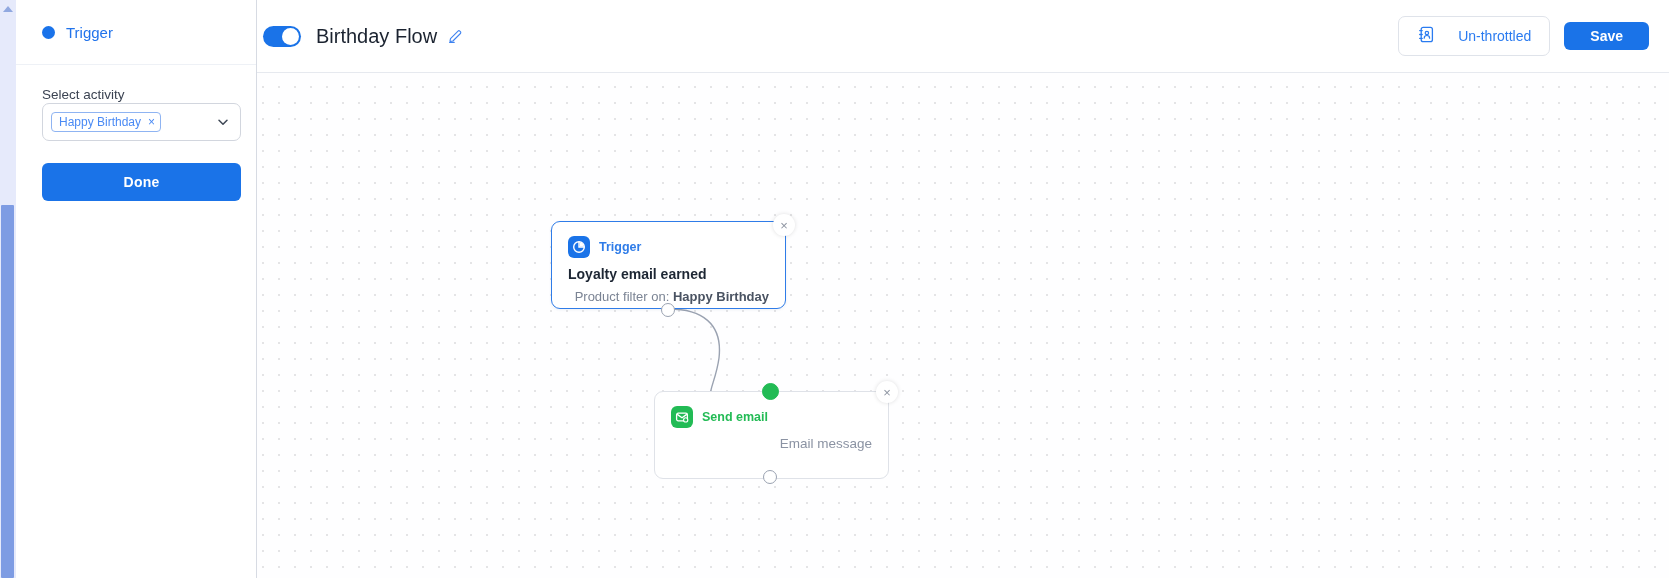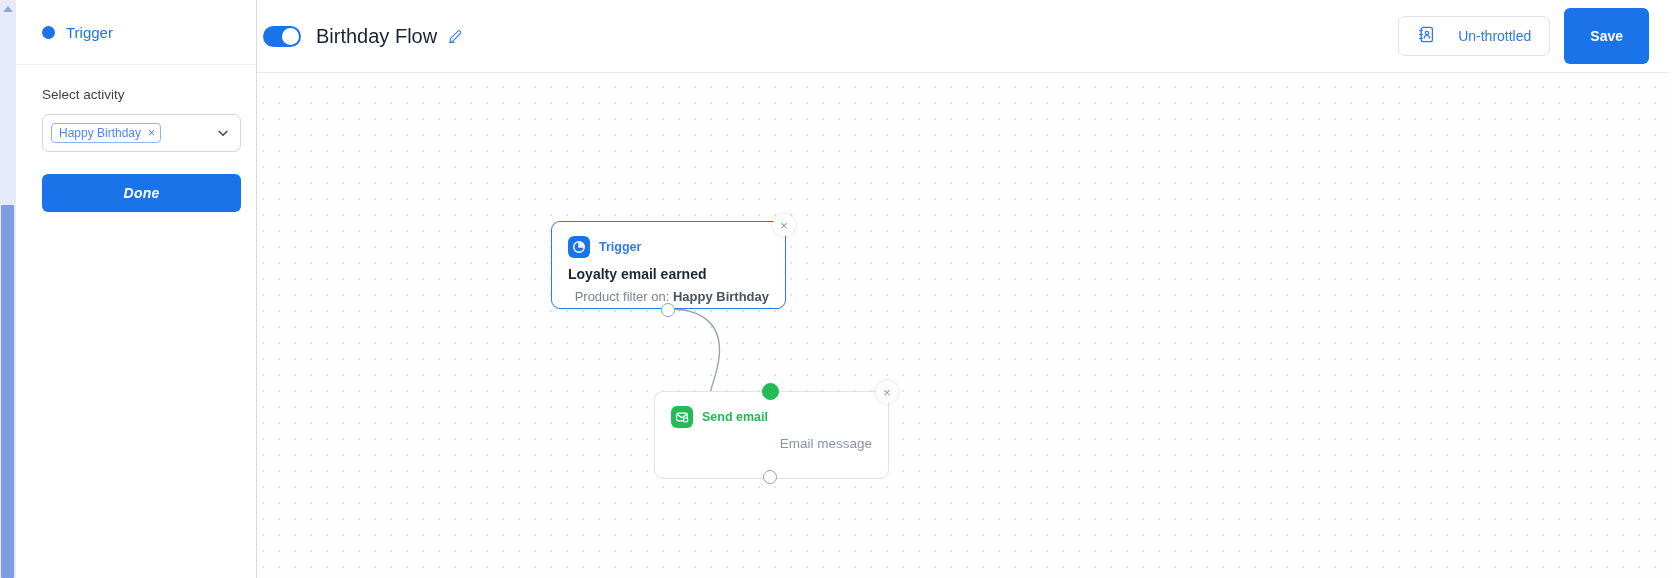--- a/index.html
+++ b/index.html
@@ -52,21 +52,21 @@
   }
   .panel-header .dot {
     width: 13px; height: 13px; border-radius: 50%;
     background: #1a73ea; margin-right: 11px; flex: none;
   }
   .panel-header .ph-title {
     font-size: 15px; color: #2173eb; font-weight: 400;
   }
   .panel-body { padding: 22px 26px 0 26px; }
   .field-label {
-    font-size: 13.5px; color: #3b4352; margin-bottom: 12px;
+    font-size: 13.5px; color: #3b4352; margin-bottom: 1px;
   }
   .multiselect {
     position: relative;
     width: 199px; min-height: 38px;
     border: 1px solid #d2d6de;
     border-radius: 7px;
     background: #fff;
     display: flex; align-items: center;
     padding: 4px 30px 4px 8px;
   }
@@ -91,21 +91,20 @@
   .ms-caret svg { display: block; }
   .done-btn {
     margin-top: 22px;
     width: 199px; height: 38px;
     background: #1a73e8;
     border: none; border-radius: 6px;
     color: #fff; font-size: 14px; font-weight: 700;
     font-family: "Liberation Sans", sans-serif;
     cursor: pointer;
     letter-spacing: .2px;
-    font-style: italic;
   }
 
   
   .main {
     position: absolute; left: 249px; top: 0;
     width: 1420px; height: 578px;
     background: #fff;
   }
   .topbar {
     position: relative;
@@ -139,21 +138,21 @@
   .throttle-btn {
     display: inline-flex; align-items: center; gap: 22px;
     height: 40px; padding: 0 18px;
     border: 1px solid #dfe3ea; border-radius: 7px;
     background: #fff;
     color: #2a7bf0; font-size: 14px;
     font-family: "Liberation Sans", sans-serif;
     cursor: pointer;
   }
   .save-btn {
-    height: 56px; padding: 0 26px;
+    height: 28px; padding: 0 26px;
     background: #1a73e8; border: none; border-radius: 6px;
     color: #fff; font-size: 14px; font-weight: 700;
     font-family: "Liberation Sans", sans-serif;
     cursor: pointer;
   }
 
   
   .canvas {
     position: relative;
     width: 1420px; height: 505px;

